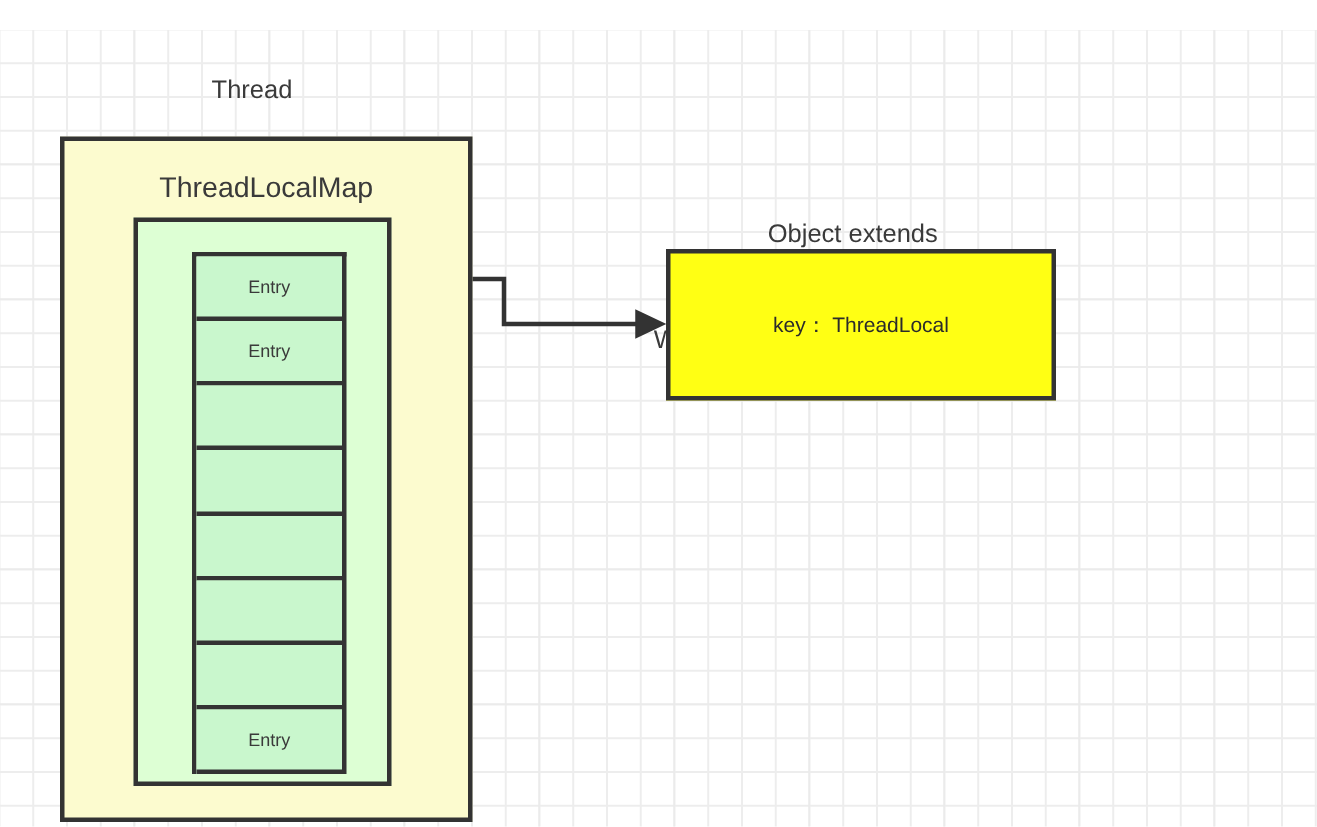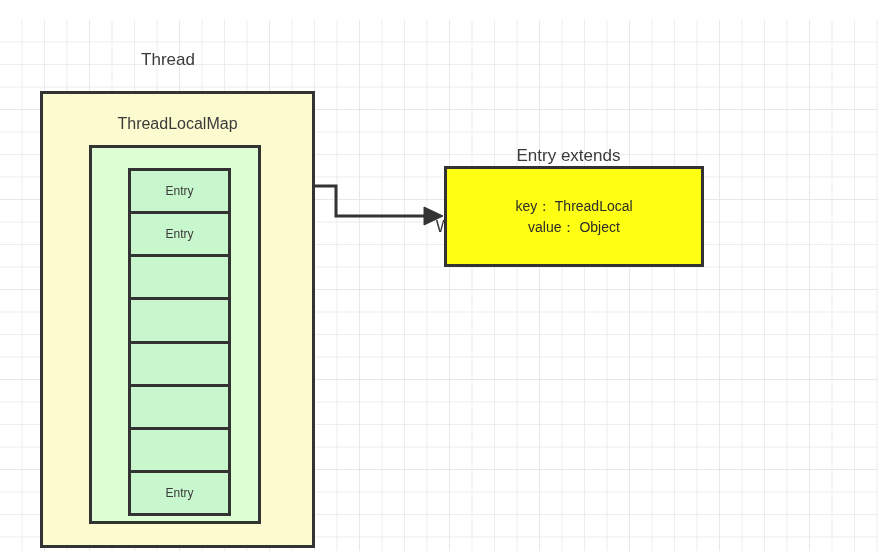--- a/index.html
+++ b/index.html
@@ -57,21 +57,21 @@
     height: 457px;
     box-sizing: border-box;
     background: #fcfbcf;
     border: 3px solid #333333;
   }
 
   #threadlocalmap-label {
     left: 0px;
     top: 19px;
     width: 269px;
-    font-size: 16px;
+    font-size: 19px;
   }
 
   
   #map-box {
     position: absolute;
     left: 46px;
     top: 51px;
     width: 172px;
     height: 379px;
     box-sizing: border-box;
@@ -171,22 +171,21 @@
         <div class="entry-cell"></div>
         <div class="entry-cell"></div>
         <div class="entry-cell"></div>
         <div class="entry-cell">Entry</div>
       </div>
 
     </div>
   </div>
 
   <div class="lbl" id="entry-caption">
-    <div>Entry extends</div>
+    <div>Object extends</div>
     <div>WeakReference&lt;ThreadLocal&lt;?&gt;&gt;</div>
   </div>
 
   <div id="kv-box">
     <div class="kv-line">key： ThreadLocal</div>
-    <div class="kv-line">value： Object</div>
   </div>
 
 </div>
 
 </body></html>

